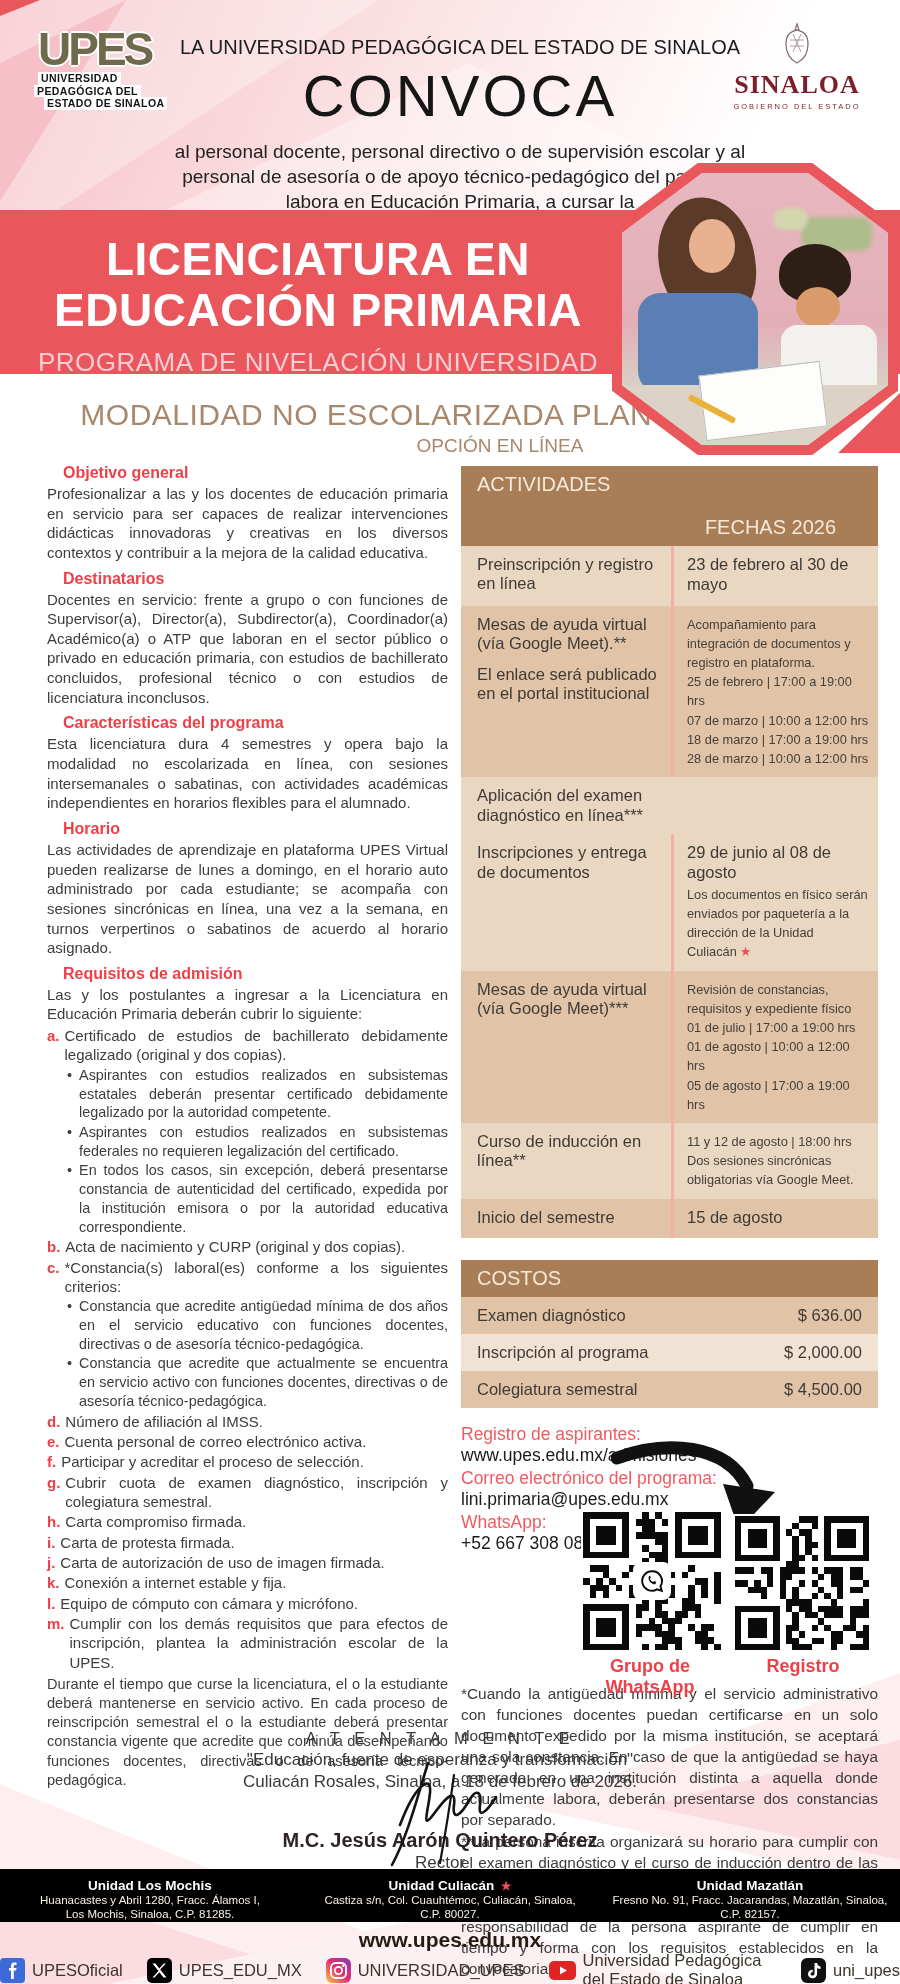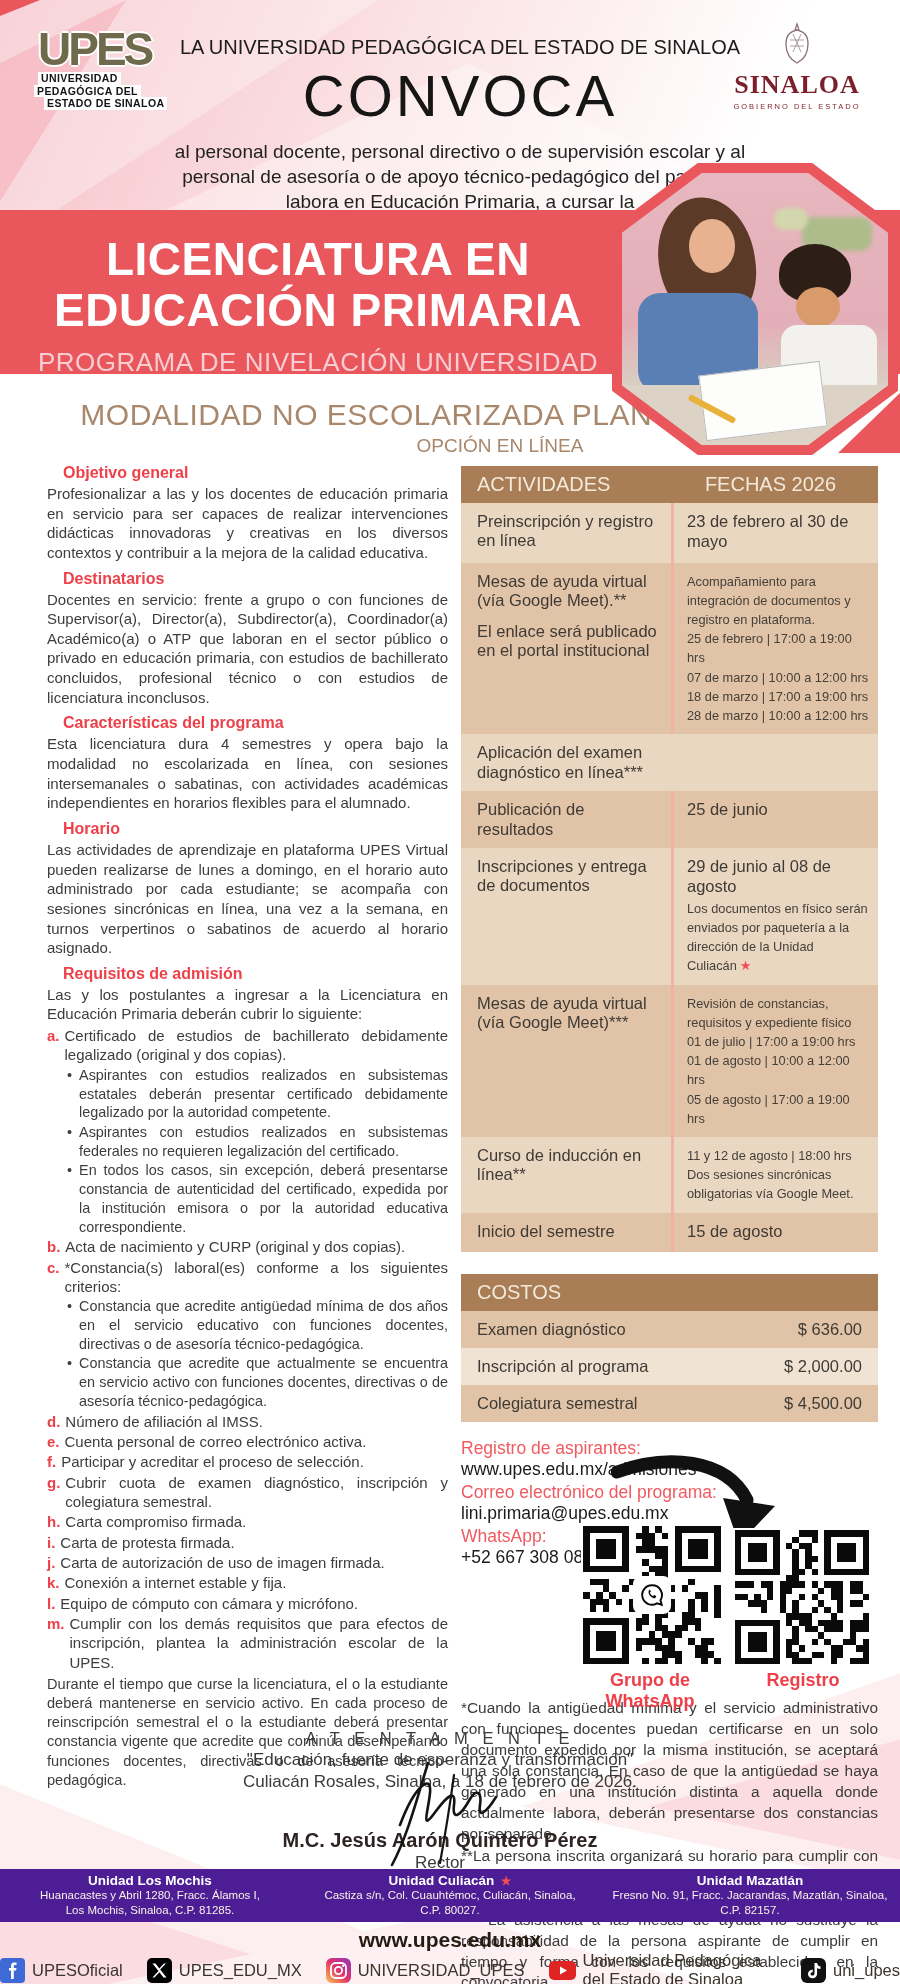--- a/index.html
+++ b/index.html
@@ -96,21 +96,21 @@
   .req-label{color:#ee4049;font-weight:bold;margin-right:5px;flex:0 0 auto;}
   .req-text{flex:1;}
   .req-bullet{display:flex;margin-left:20px;font-size:14.4px;line-height:1.3;text-align:justify;margin-top:1px;}
   .bullet-dot{margin-right:7px;flex:0 0 auto;}
   .bullet-text{flex:1;}
   .req-outro{font-size:14.6px;line-height:1.31;text-align:justify;margin-top:3px;color:#3d3d3d;}
   
   .right-col{position:absolute;left:461px;top:466px;width:417px;z-index:1;}
   .t-head{display:flex;background:#a97d55;color:#f3e9da;font-size:20px;}
   .th-act{flex:0 0 186px;padding:7px 0 7px 16px;}
-  .th-date{flex:1;text-align:center;padding:7px 0;}
+  .th-date{flex:1;text-align:center;padding:7px 0;margin-top:43px;}
   .t-row{display:flex;}
   .t-act{flex:0 0 186px;padding:9px 8px 9px 16px;font-size:16.5px;line-height:1.18;color:#3f3a35;}
   .act-2{margin-top:11px;}
   .t-date{flex:1;border-left:3px solid #f0b2a5;padding:9px 8px 9px 13px;color:#3f3a35;}
   .date-big{font-size:16.5px;line-height:1.2;margin-bottom:2px;}
   .date-detail{font-size:12.8px;line-height:1.5;color:#45403a;}
   .light{background:#ead7c1;}
   .dark{background:#e1c4a8;}
   .light2{background:#f0e3d3;}
   .star{color:#f04e56;margin-left:3px;font-size:13px;}
@@ -135,22 +135,22 @@
   .footnote{font-size:15.4px;line-height:1.36;text-align:justify;color:#3b3b3b;margin:0 0 1px;}
   
   .closing{position:absolute;left:170px;top:1729px;width:540px;text-align:center;z-index:1;height:160px;}
   .atent{letter-spacing:5px;font-size:16.5px;color:#3a3a3a;position:absolute;top:0;width:100%;}
   .quote{font-size:17px;color:#3a3a3a;position:absolute;top:21px;width:100%;}
   .dateline{font-size:17px;color:#3a3a3a;position:absolute;top:43px;width:100%;}
   .sig-svg{position:absolute;left:200px;top:26px;width:150px;height:112px;z-index:2;}
   .rector-name{position:absolute;top:100px;width:100%;font-size:20px;font-weight:bold;color:#2e2424;}
   .rector-title{position:absolute;top:124px;width:100%;font-size:17px;color:#3a3a3a;}
   
-  .footer-bar{position:absolute;left:0;top:1869px;width:900px;height:53px;background:#4c1d95;
-    display:flex;align-items:center;z-index:2;}
+  .footer-bar{position:absolute;left:0;top:1869px;width:900px;height:53px;background:#000000;
+    display:flex;align-items:flex-end;z-index:2;}
   .unit{flex:1;text-align:center;color:#ffffff;}
   .unit-name{font-size:13.5px;font-weight:bold;}
   .unit-name .star{font-size:12px;}
   .unit-addr{font-size:11.5px;line-height:1.28;color:#f9f1e7;}
   .website{position:absolute;left:0;top:1928px;width:900px;text-align:center;font-size:21px;
     font-weight:bold;color:#241c12;z-index:2;}
   .social{position:absolute;left:0;top:1951px;width:900px;display:flex;justify-content:center;
     gap:24px;align-items:center;z-index:2;}
   .social-item{display:flex;align-items:center;gap:7px;font-size:16.5px;color:#3b342b;}
   .social-item svg{display:block;}
@@ -340,28 +340,20 @@
               <div class="date-detail">Acompañamiento para integración de documentos y registro en plataforma.</div>
               <div class="date-detail">25 de febrero | 17:00 a 19:00 hrs</div>
               <div class="date-detail">07 de marzo | 10:00 a 12:00 hrs</div>
               <div class="date-detail">18 de marzo | 17:00 a 19:00 hrs</div>
               <div class="date-detail">28 de marzo | 10:00 a 12:00 hrs</div>
             </div>
           </div>
           <div class="t-row light">
             <div class="t-act">
               <div class="act-main">Aplicación del examen diagnóstico en línea***</div>
-            </div>
-          </div>
-          <div class="t-row dark">
-            <div class="t-act">
-              <div class="act-main">Publicación de resultados</div>
-            </div>
-            <div class="t-date">
-              <div class="date-big">25 de junio</div>
             </div>
           </div>
           <div class="t-row light">
             <div class="t-act">
               <div class="act-main">Inscripciones y entrega de documentos</div>
             </div>
             <div class="t-date">
               <div class="date-big">29 de junio al 08 de agosto</div>
               <div class="date-detail">Los documentos en físico serán enviados por paquetería a la dirección de la Unidad Culiacán<span class="star">★</span></div>
             </div>

